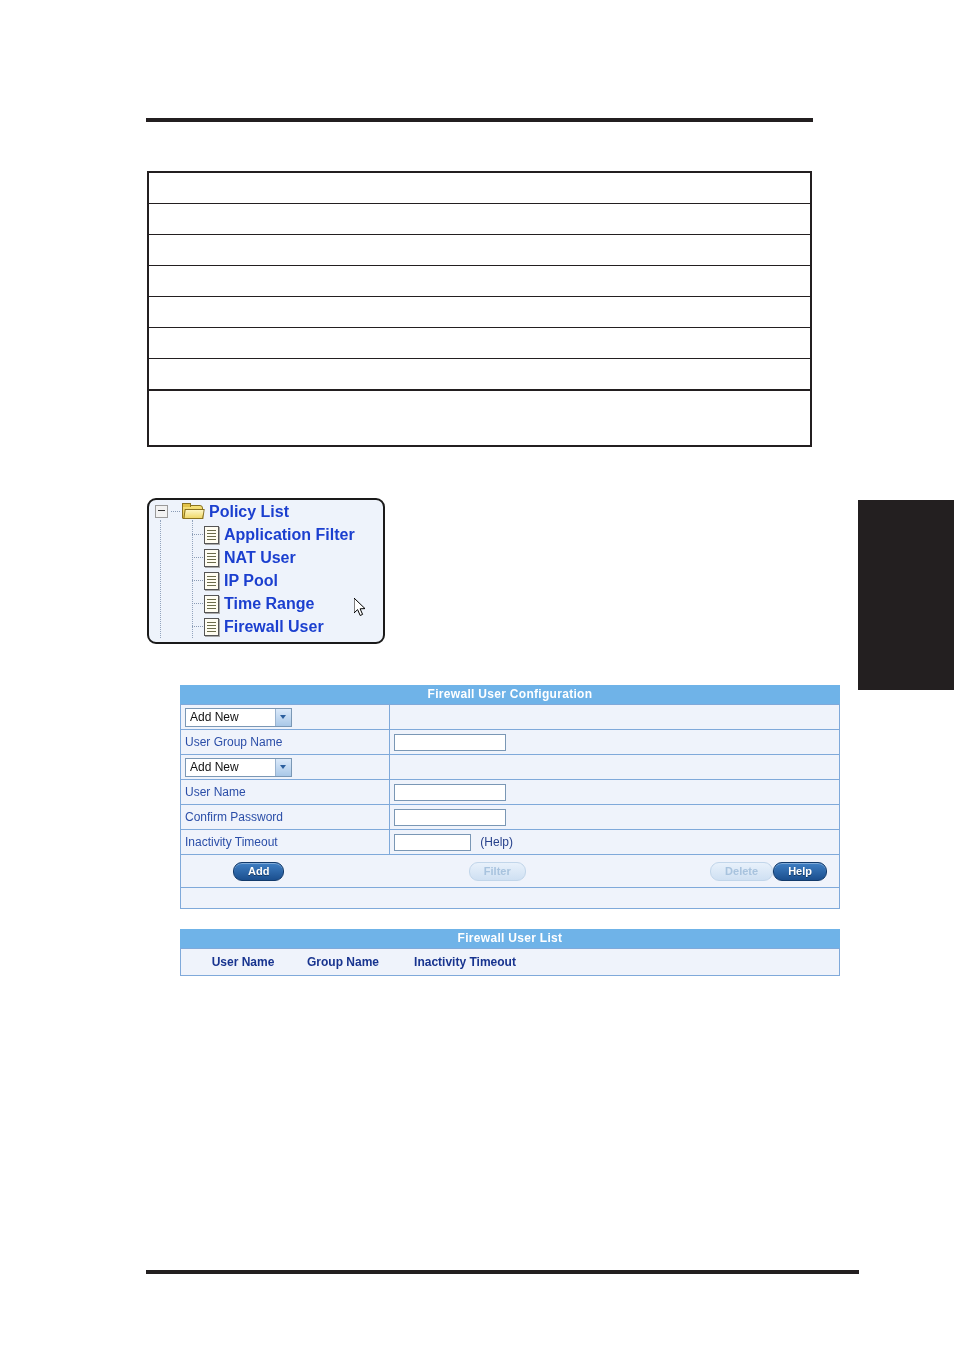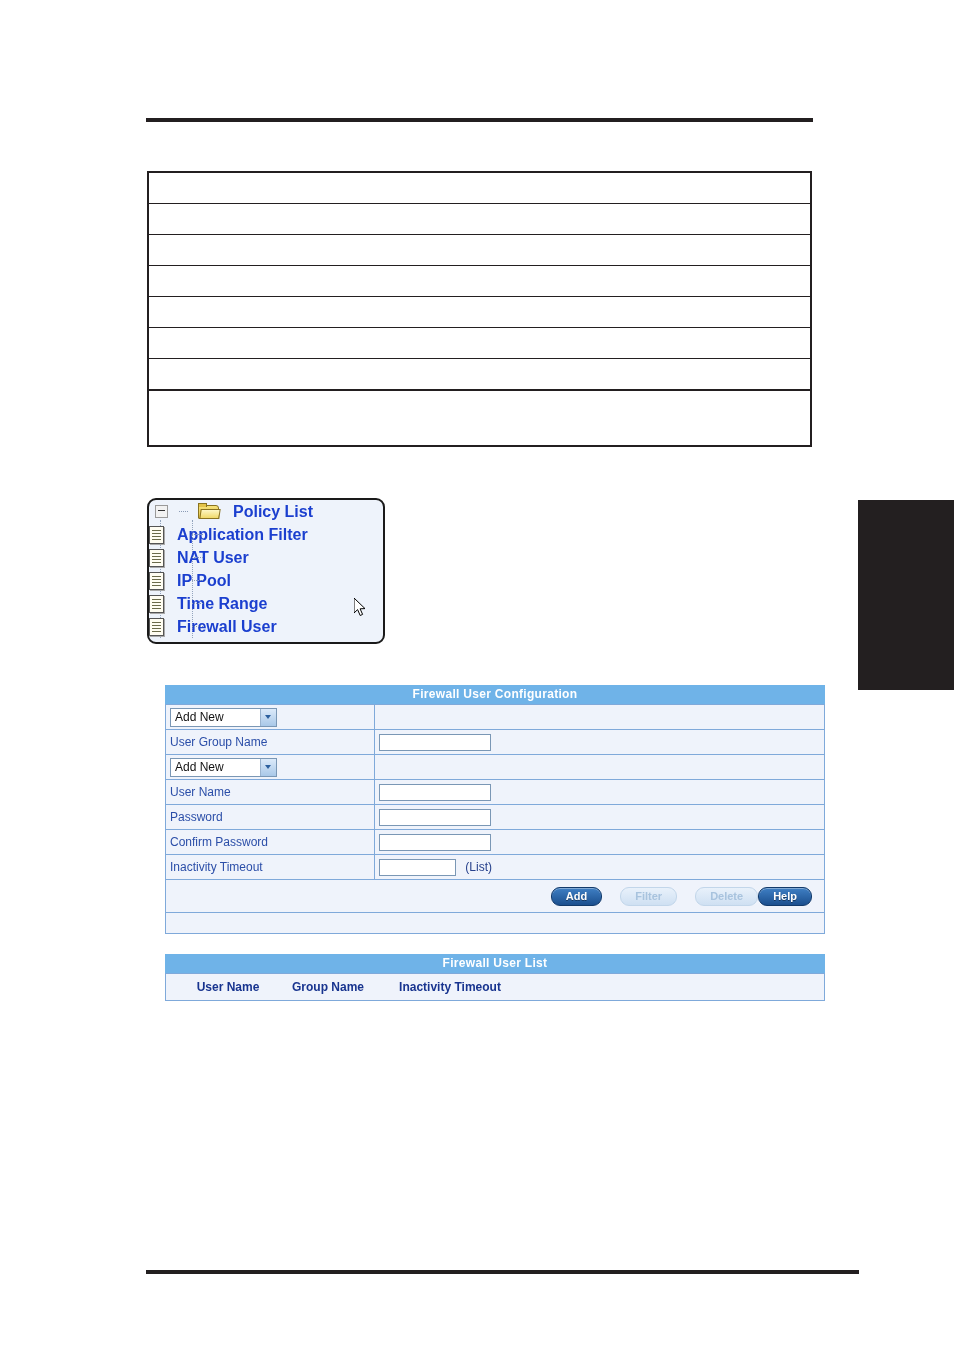--- a/index.html
+++ b/index.html
@@ -75,24 +75,23 @@
     border-radius: 9px;
     box-sizing: border-box;
     overflow: hidden;
   }
   .tree-row {
     display: flex;
     align-items: center;
     height: 23px;
     position: relative;
     white-space: nowrap;
-    gap: 8px;
   }
   .tree-row.root { padding-left: 6px; }
-  .tree-row.child { }
+  .tree-row.child { padding-left: 55px; }
   .expander {
     width: 11px;
     height: 11px;
     border: 1px solid #9a9a9a;
     background: #f2f2f2;
     position: relative;
     flex: 0 0 auto;
     margin-right: 3px;
   }
   .expander::before {
@@ -198,21 +197,21 @@
     position: absolute;
     left: 354px;
     top: 598px;
     width: 14px;
     height: 20px;
   }
 
   
   .panel {
     position: absolute;
-    left: 151px;
+    left: 166px;
     top: 685px;
     width: 660px;
     padding-left: 14px;
   }
   .bar-title {
     background: #6fb3e8;
     color: #ffffff;
     font-size: 12px;
     font-weight: bold;
     text-align: center;
@@ -289,21 +288,21 @@
   }
   .btn-wrap {
     display: flex;
     align-items: center;
     height: 30px;
     padding: 0 8px;
   }
   .btn-center {
     flex: 1;
     display: flex;
-    justify-content: flex-end;
+    justify-content: space-between;
     gap: 18px;
     margin-left: 40px;
   }
   .pill {
     display: inline-block;
     border-radius: 9px;
     font-size: 11px;
     font-weight: bold;
     padding: 2px 14px;
     line-height: 13px;
@@ -471,39 +470,33 @@
         <td class="val"></td>
       </tr>
 
       <tr>
         <td class="lbl">User Name</td>
         <td class="val">
           <span class="txtbox" title=""></span>
         </td>
       </tr>
 
-      <tr>
-        <td class="lbl">Password</td>
-        <td class="val">
-          <span class="txtbox" title=""></span>
-        </td>
-      </tr>
 
       <tr>
         <td class="lbl">Confirm Password</td>
         <td class="val">
           <span class="txtbox" title=""></span>
         </td>
       </tr>
 
       <tr>
         <td class="lbl">Inactivity Timeout</td>
         <td class="val">
           <span class="txtbox short" title=""></span>
-          <span class="secs">(List)</span>
+          <span class="secs">(Help)</span>
         </td>
       </tr>
 
       <tr>
         <td class="btnrow" colspan="2">
           <div class="btn-wrap">
             <div class="btn-center">
               <span class="pill on">Add</span>
               <span class="pill off">Filter</span>
               <span class="pill off">Delete</span>

